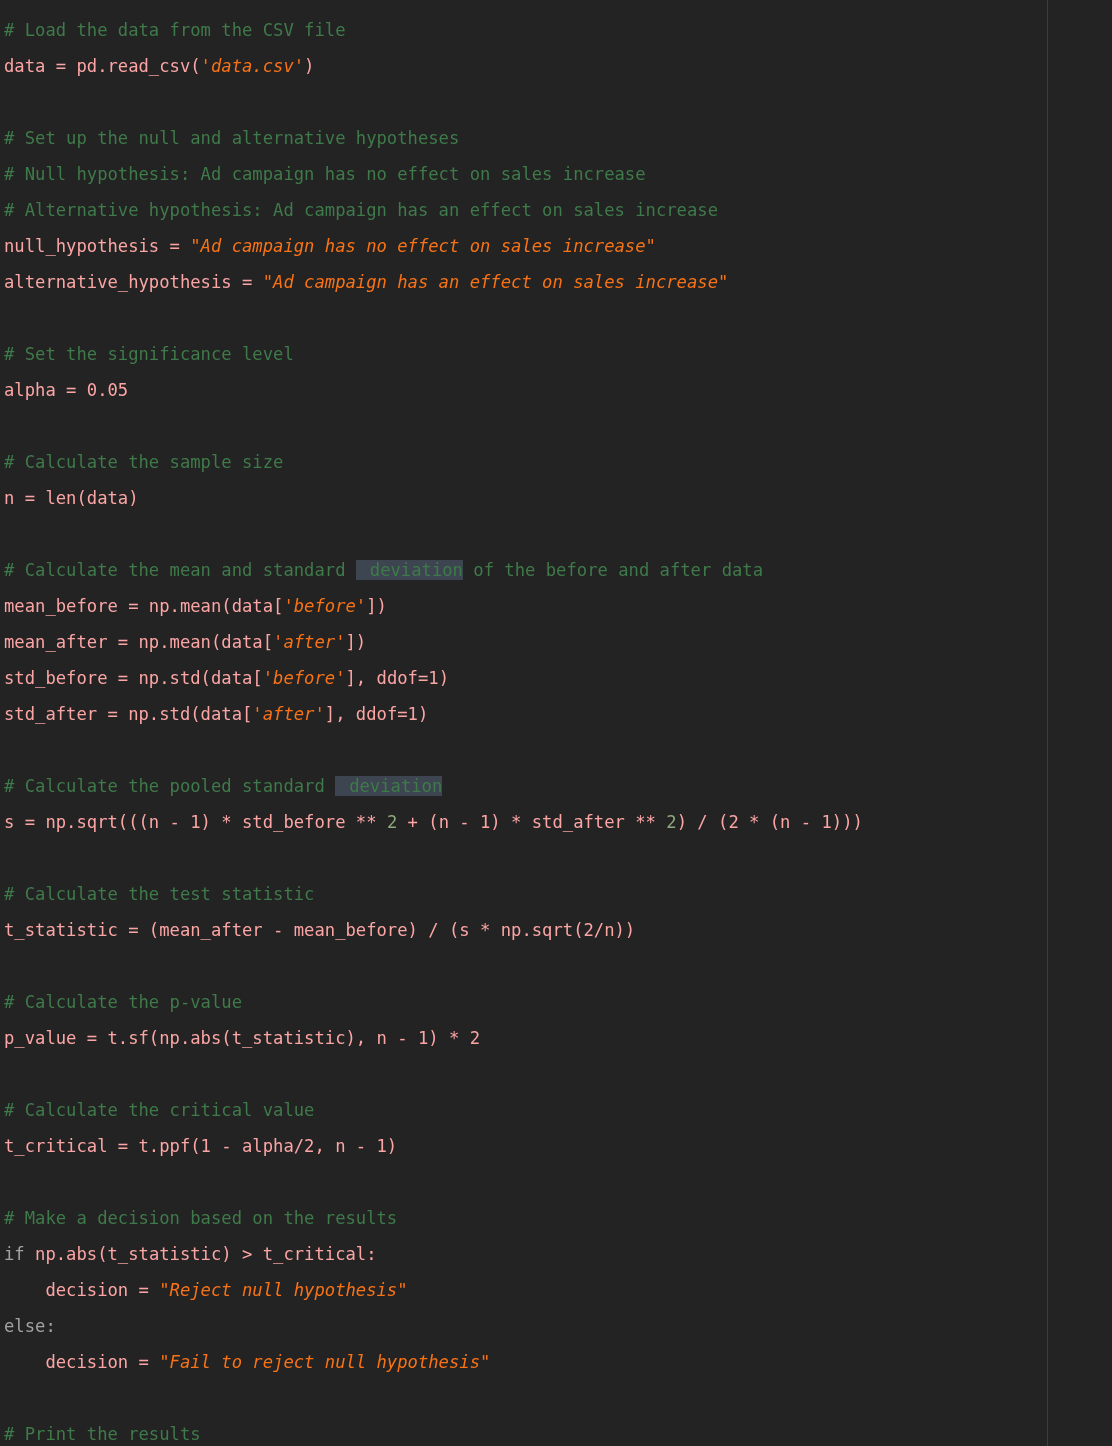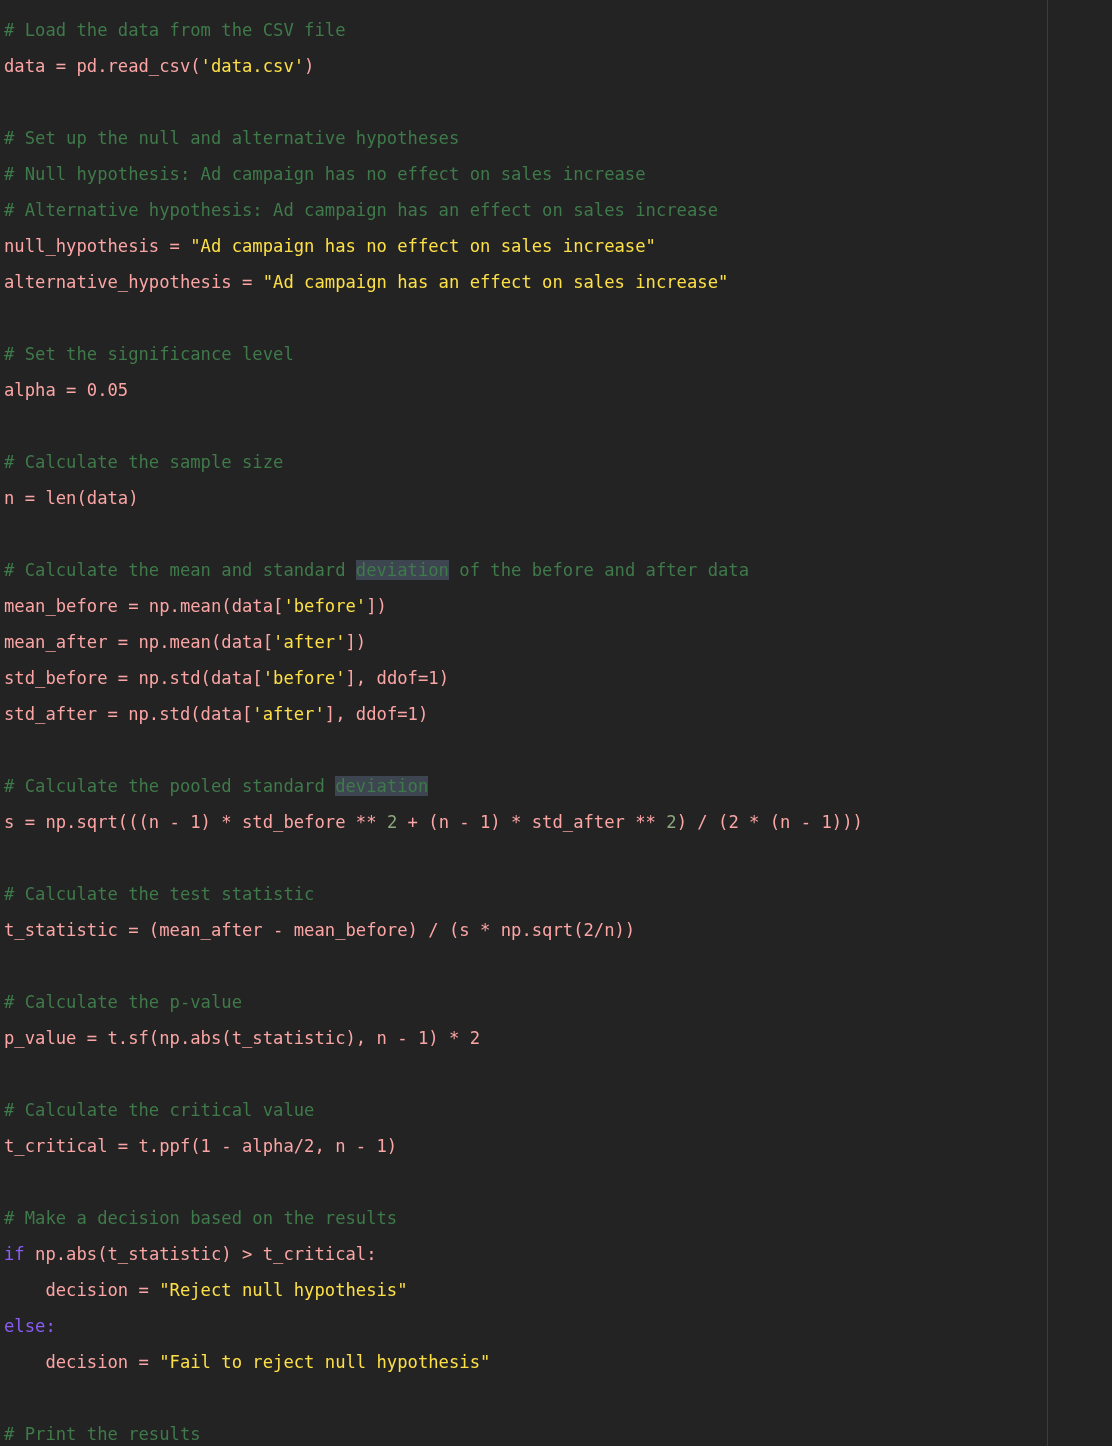--- a/index.html
+++ b/index.html
@@ -32,25 +32,25 @@
     line-height: 36px;
     letter-spacing: 0px;
     white-space: pre;
     color: #d8d8d2;
   }
   .ln {
     height: 36px;
     white-space: pre;
   }
   .cm   { color: #3f7a4a; text-align: right; }
-  .str  { color: #fde047; }
-  .kw   { color: #8b5cf6; }
+  .str  { color: #f97316; font-style: italic; }
+  .kw   { color: #a3a3a3; }
   .num  { color: #8fa87d; }
   .pl   { color: #fca5a5; }
-  .hl   { background: #3c4550; }
+  .hl   { background: #3c4550; padding-left: 14px; }
 </style>
 </head>
 <body>
 
 <div id="root">
   <div id="ruler"></div>
   <div id="code"><div class="ln"><span class="cm"># Load the data from the CSV file</span></div><div class="ln"><span class="pl">data = pd.read_csv(</span><span class="str">'data.csv'</span><span class="pl">)</span></div><div class="ln">&nbsp;</div><div class="ln"><span class="cm"># Set up the null and alternative hypotheses</span></div><div class="ln"><span class="cm"># Null hypothesis: Ad campaign has no effect on sales increase</span></div><div class="ln"><span class="cm"># Alternative hypothesis: Ad campaign has an effect on sales increase</span></div><div class="ln"><span class="pl">null_hypothesis = </span><span class="str">"Ad campaign has no effect on sales increase"</span></div><div class="ln"><span class="pl">alternative_hypothesis = </span><span class="str">"Ad campaign has an effect on sales increase"</span></div><div class="ln">&nbsp;</div><div class="ln"><span class="cm"># Set the significance level</span></div><div class="ln"><span class="pl">alpha = 0.05</span></div><div class="ln">&nbsp;</div><div class="ln"><span class="cm"># Calculate the sample size</span></div><div class="ln"><span class="pl">n = </span><span class="pl">len</span><span class="pl">(data)</span></div><div class="ln">&nbsp;</div><div class="ln"><span class="cm"># Calculate the mean and standard </span><span class="cm hl">deviation</span><span class="cm"> of the before and after data</span></div><div class="ln"><span class="pl">mean_before = np.mean(data[</span><span class="str">'before'</span><span class="pl">])</span></div><div class="ln"><span class="pl">mean_after = np.mean(data[</span><span class="str">'after'</span><span class="pl">])</span></div><div class="ln"><span class="pl">std_before = np.std(data[</span><span class="str">'before'</span><span class="pl">], ddof=</span><span class="pl">1</span><span class="pl">)</span></div><div class="ln"><span class="pl">std_after = np.std(data[</span><span class="str">'after'</span><span class="pl">], ddof=</span><span class="pl">1</span><span class="pl">)</span></div><div class="ln">&nbsp;</div><div class="ln"><span class="cm"># Calculate the pooled standard </span><span class="cm hl">deviation</span></div><div class="ln"><span class="pl">s = np.sqrt(((n - 1) * std_before ** </span><span class="num">2</span><span class="pl"> + (n - 1) * std_after ** </span><span class="num">2</span><span class="pl">) / (2 * (n - 1)))</span></div><div class="ln">&nbsp;</div><div class="ln"><span class="cm"># Calculate the test statistic</span></div><div class="ln"><span class="pl">t_statistic = (mean_after - mean_before) / (s * np.sqrt(2/n))</span></div><div class="ln">&nbsp;</div><div class="ln"><span class="cm"># Calculate the p-value</span></div><div class="ln"><span class="pl">p_value = t.sf(np.abs(t_statistic), n - 1) * 2</span></div><div class="ln">&nbsp;</div><div class="ln"><span class="cm"># Calculate the critical value</span></div><div class="ln"><span class="pl">t_critical = t.ppf(1 - alpha/2, n - 1)</span></div><div class="ln">&nbsp;</div><div class="ln"><span class="cm"># Make a decision based on the results</span></div><div class="ln"><span class="kw">if</span><span class="pl"> np.abs(t_statistic) &gt; t_critical:</span></div><div class="ln"><span class="pl">    decision = </span><span class="str">"Reject null hypothesis"</span></div><div class="ln"><span class="kw">else</span><span class="kw">:</span></div><div class="ln"><span class="pl">    decision = </span><span class="str">"Fail to reject null hypothesis"</span></div><div class="ln">&nbsp;</div><div class="ln"><span class="cm"># Print the results</span></div></div>
 </div>
 
 </body></html>

